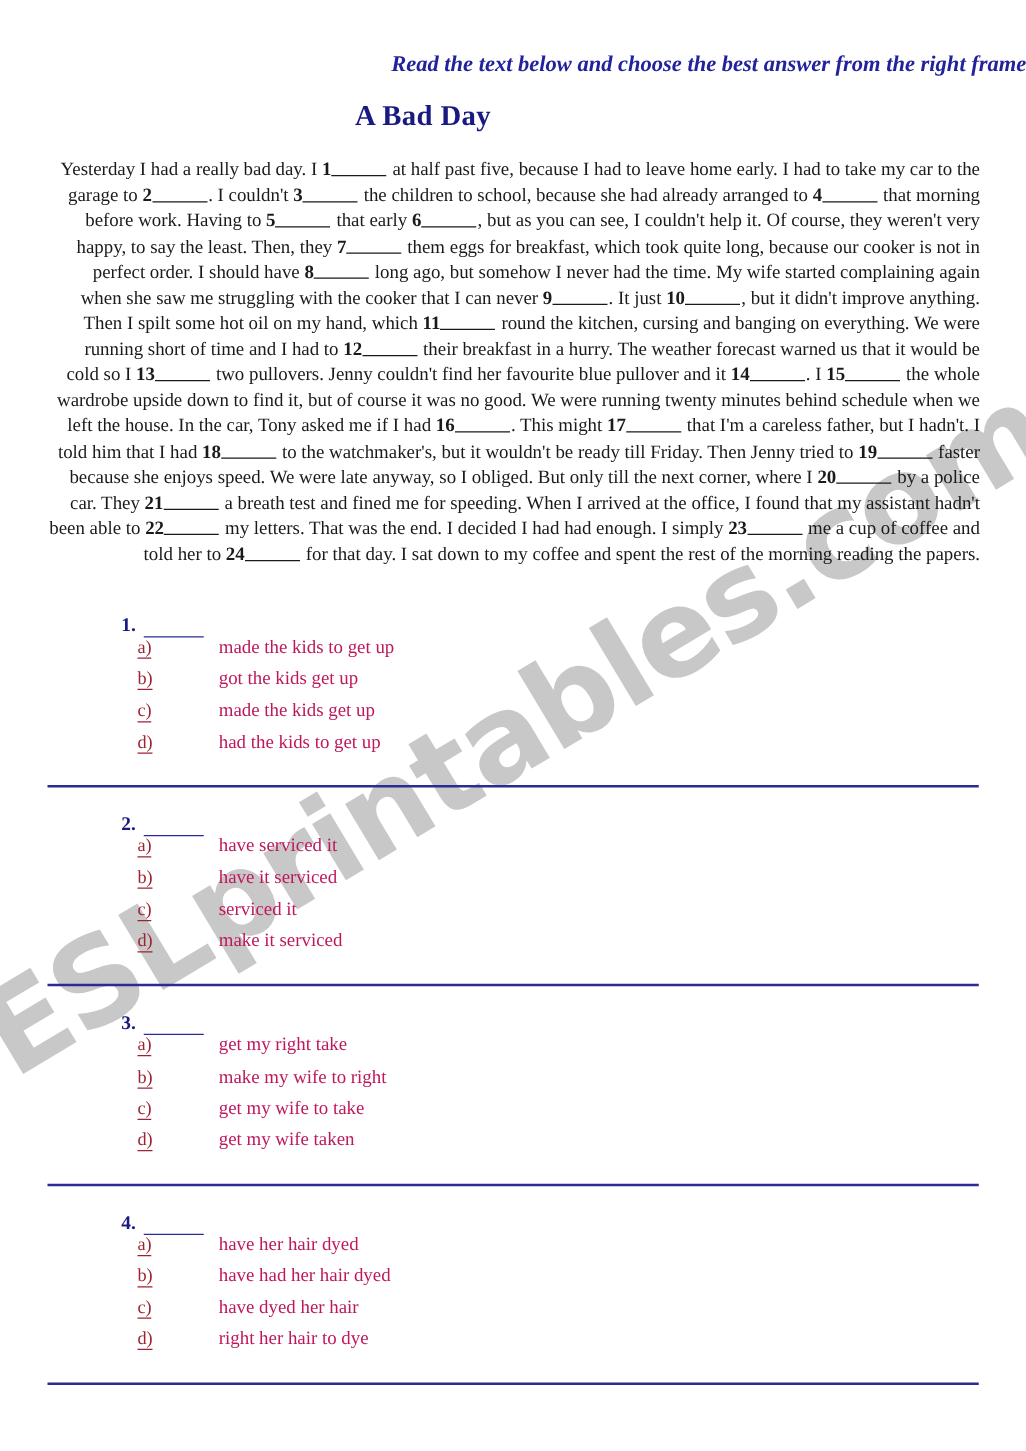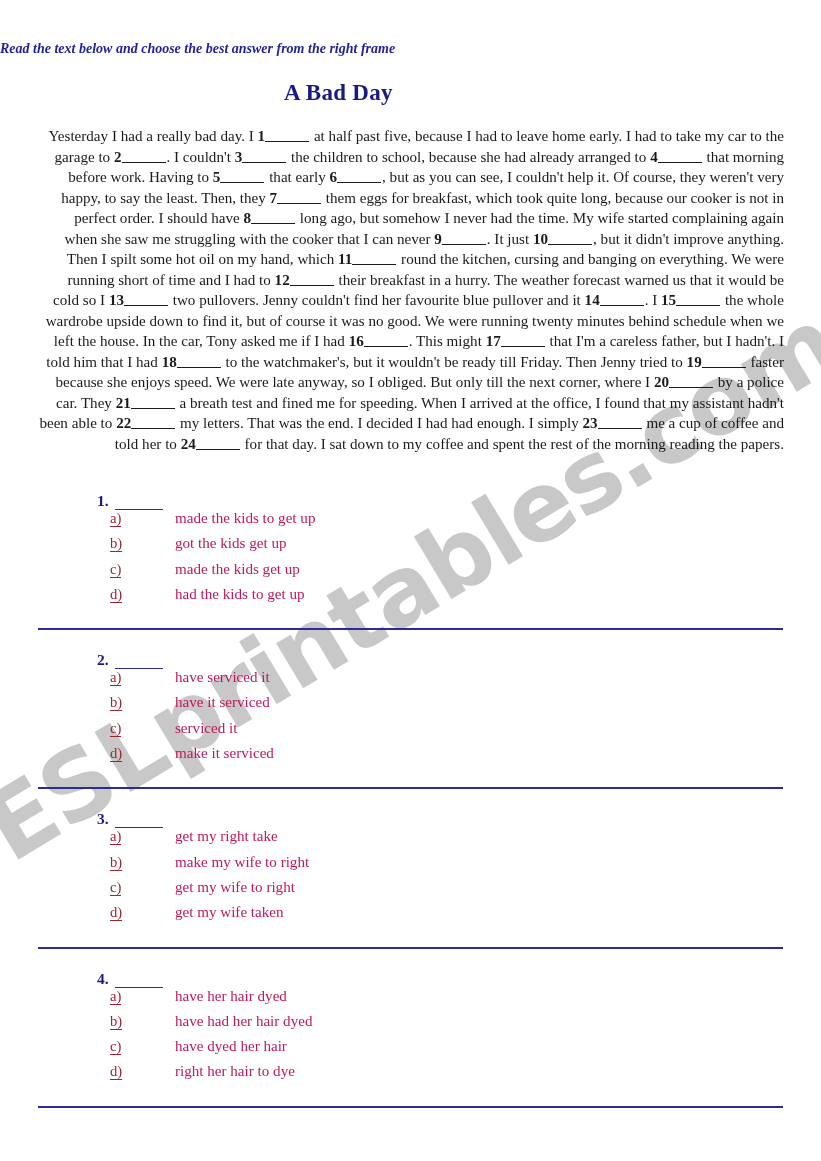--- a/index.html
+++ b/index.html
@@ -34,24 +34,24 @@
   }
 
   .content { position: relative; z-index: 10; }
 
   
   .instruction {
     position: absolute;
     left: 0;
     top: 41px;
     width: 821px;
-    text-align: left;
+    text-align: right;
     font-style: italic;
     font-weight: bold;
-    font-size: 14px;
+    font-size: 18px;
     color: #22229c;
   }
   .doc-title {
     position: absolute;
     left: 0;
     top: 80px;
     width: 677px;
     text-align: center;
     font-weight: bold;
     font-size: 23px;
@@ -205,21 +205,21 @@
           <div class="option">
             <div class="opt-letter"><span>a)</span></div>
             <div class="opt-text">get my right take</div>
           </div>
           <div class="option">
             <div class="opt-letter"><span>b)</span></div>
             <div class="opt-text">make my wife to right</div>
           </div>
           <div class="option">
             <div class="opt-letter"><span>c)</span></div>
-            <div class="opt-text">get my wife to right</div>
+            <div class="opt-text">get my wife to take</div>
           </div>
           <div class="option">
             <div class="opt-letter"><span>d)</span></div>
             <div class="opt-text">get my wife taken</div>
           </div>
         </div>
         <div class="sp-before-div"></div>
         <div class="divider"></div>
         <div class="sp-after-div"></div>
         <div class="qblock">

